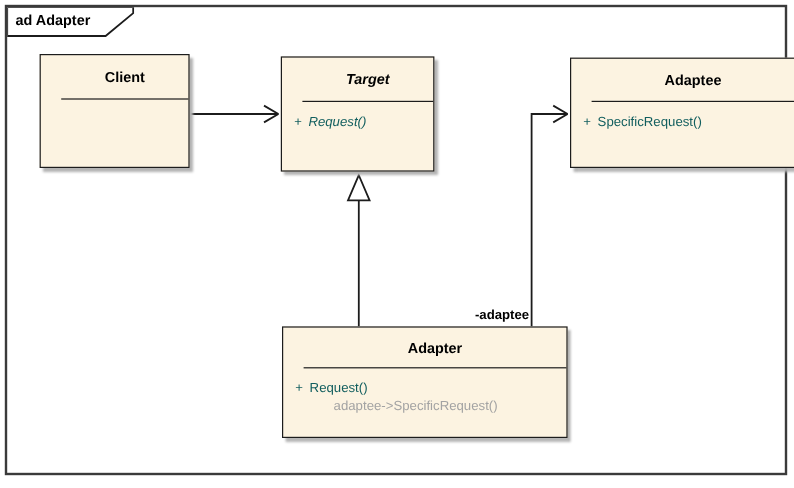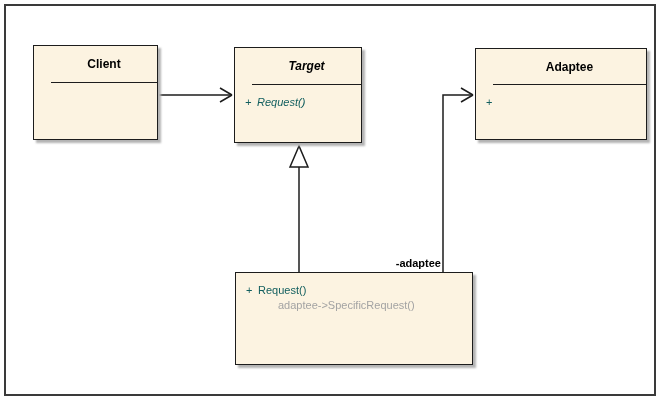--- a/index.html
+++ b/index.html
@@ -94,32 +94,38 @@
     color: #000000;
     z-index: 2;
     white-space: nowrap;
   }
 
   
   .cls-client  { left: 33px;  top: 45px;  width: 125px; height: 95px; }
   .cls-client  .name-compartment { height: 37px; }
   .cls-target  { left: 234px; top: 47px;  width: 128px; height: 96px; }
   .cls-target  .name-compartment { height: 37px; }
-  .cls-adaptee { left: 475px; top: 48px;  width: 172px; height: 92px; }
+  .cls-adaptee { left: 475px; top: 48px;  width: 188px; height: 92px; }
   .cls-adaptee .name-compartment { height: 36px; }
   .cls-adapter { left: 235px; top: 272px; width: 238px; height: 93px; }
   .cls-adapter .name-compartment { height: 34px; }
 </style>
 </head>
 <body>
 
 <div class="canvas">
 
   <div class="frame"></div>
 
+  <div class="frame-tab">
+    <svg width="106" height="25" viewBox="0 0 106 25">
+      <polygon points="0,0 105,0 105,5 82,24 0,24" fill="#ffffff" stroke="#1c1c1c" stroke-width="1.5"></polygon>
+    </svg>
+    <span class="tab-text">ad Adapter</span>
+  </div>
 
   <svg class="connectors" width="662" height="407" viewBox="0 0 662 407">
 
     <g>
       <path d="M158,95 L232,95" stroke="#1c1c1c" stroke-width="1.5" fill="none"></path>
       <path d="M232,95 L220,88 M232,95 L220,102" stroke="#1c1c1c" stroke-width="1.5" fill="none"></path>
     </g>
 
     <g>
       <path d="M299,272 L299,167" stroke="#1c1c1c" stroke-width="1.5" fill="none"></path>
@@ -147,25 +153,27 @@
         <span class="sig">Request()</span>
       </div>
     </div>
   </div>
 
   <div class="uml-class cls-adaptee">
     <div class="name-compartment">Adaptee</div>
     <div class="method-compartment">
       <div class="method-row">
         <span class="vis">+</span>
+        <span class="sig">SpecificRequest()</span>
       </div>
     </div>
   </div>
 
   <div class="uml-class cls-adapter">
+    <div class="name-compartment">Adapter</div>
     <div class="method-compartment">
       <div class="method-row">
         <span class="vis">+</span>
         <span class="sig">Request()</span>
       </div>
       <div class="method-note">adaptee-&gt;SpecificRequest()</div>
     </div>
   </div>
 
 </div>

